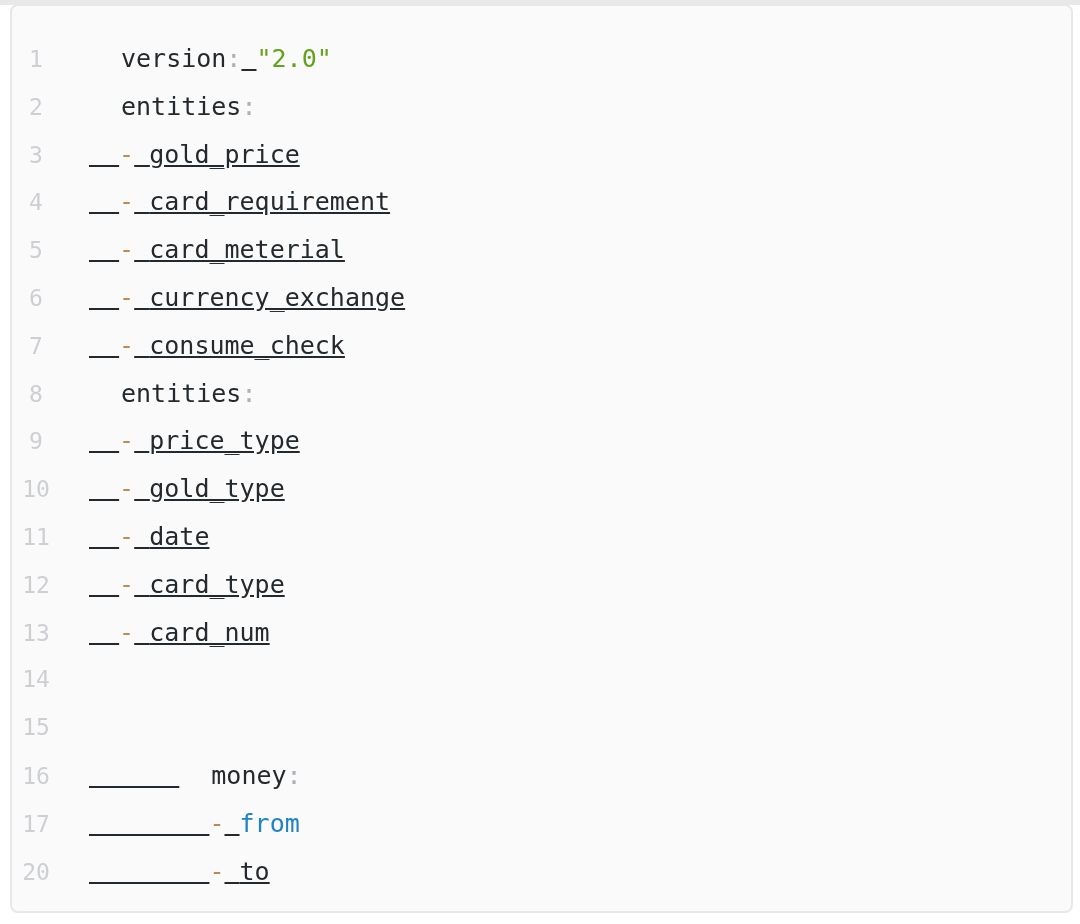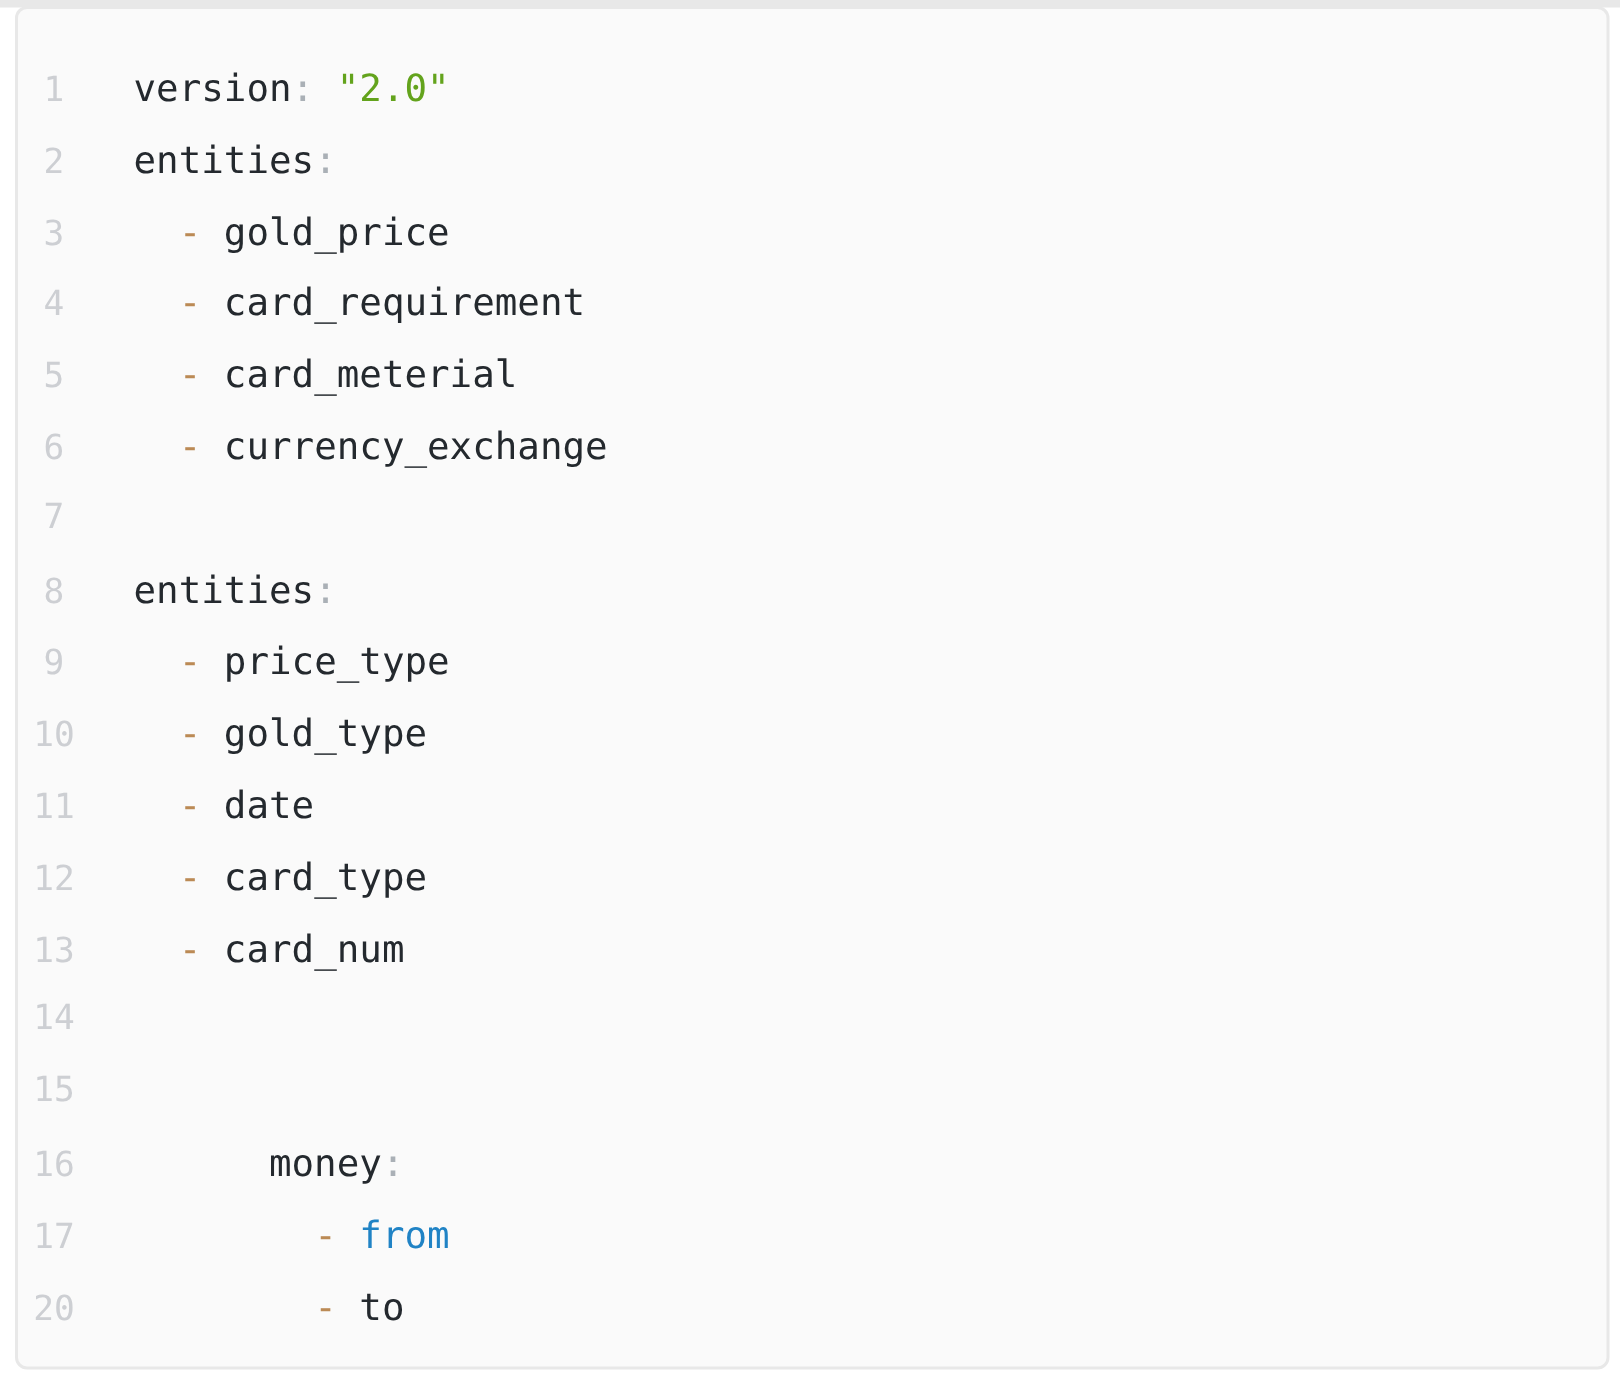--- a/index.html
+++ b/index.html
@@ -50,22 +50,22 @@
     text-align: center;
     font-size: 23px;
     color: var(--c-linenum, #cdcfd3);
     user-select: none;
   }
   .code {
     white-space: pre;
     padding-left: 31px;
     color: var(--c-plain, #24292e);
   }
-  .tok-plain   { color: var(--c-plain,   #24292e); }
-  .tok-key     { color: var(--c-key,     #24292e); }
+  .tok-plain   { color: var(--c-plain,   #24292e); text-decoration: underline; }
+  .tok-key     { color: var(--c-key,     #24292e); margin-left: 32px; }
   .tok-punc    { color: var(--c-punc,    #aab0b6); }
   .tok-dash    { color: var(--c-dash,    #bb8a55); }
   .tok-string  { color: var(--c-string,  #63a31c); }
   .tok-keyword { color: var(--c-keyword, #2083c5); text-align: right; }
 </style>
 </head>
 <body>
 
 <div class="stage">
   <div class="top-strip"></div>
@@ -89,20 +89,21 @@
       <div class="code-line">
         <span class="ln">5</span>
         <span class="code"><span class="tok-plain">  </span><span class="tok-dash">-</span><span class="tok-plain"> </span><span class="tok-plain">card_meterial</span></span>
       </div>
       <div class="code-line">
         <span class="ln">6</span>
         <span class="code"><span class="tok-plain">  </span><span class="tok-dash">-</span><span class="tok-plain"> </span><span class="tok-plain">currency_exchange</span></span>
       </div>
       <div class="code-line">
         <span class="ln">7</span>
+        <span class="code"><span class="tok-plain">  </span><span class="tok-dash">-</span><span class="tok-plain"> </span><span class="tok-plain">consume_check</span></span>
       </div>
       <div class="code-line">
         <span class="ln">8</span>
         <span class="code"><span class="tok-key">entities</span><span class="tok-punc">:</span></span>
       </div>
       <div class="code-line">
         <span class="ln">9</span>
         <span class="code"><span class="tok-plain">  </span><span class="tok-dash">-</span><span class="tok-plain"> </span><span class="tok-plain">price_type</span></span>
       </div>
       <div class="code-line">

